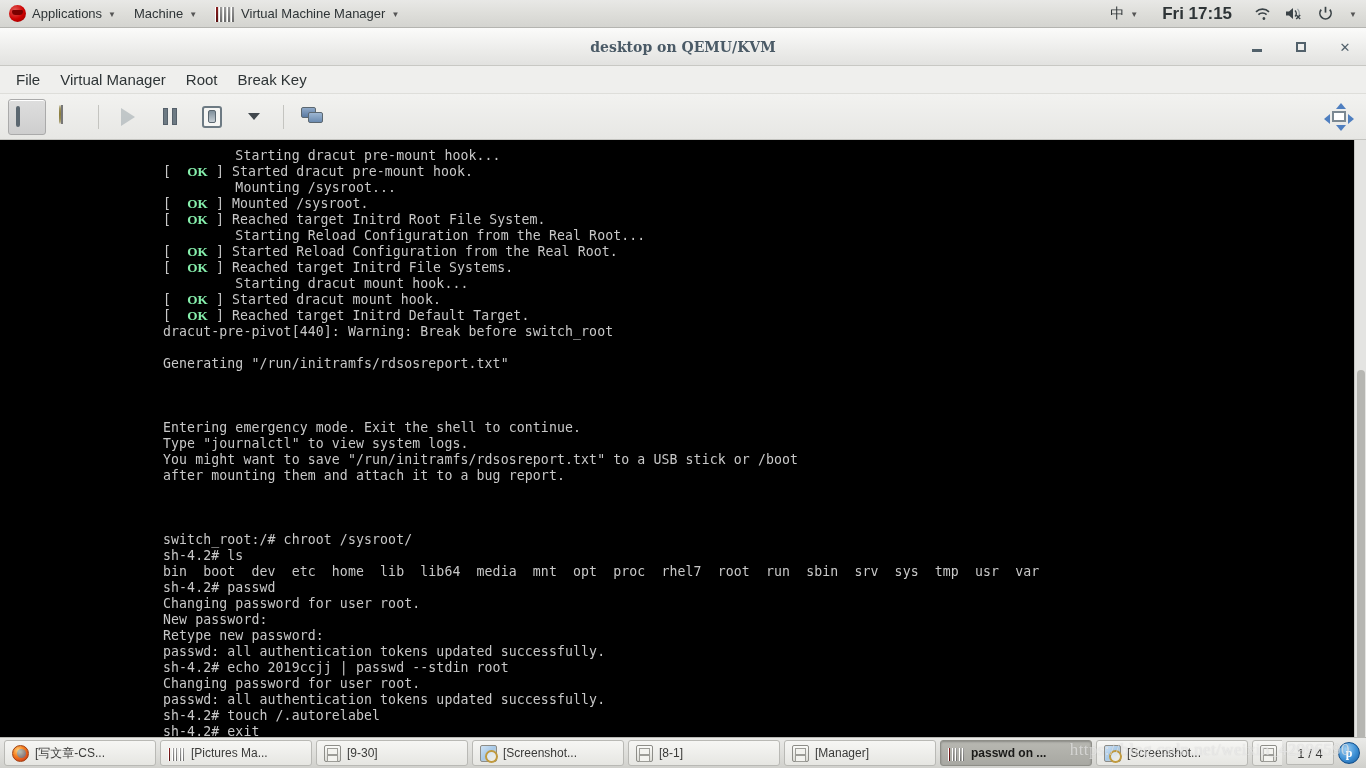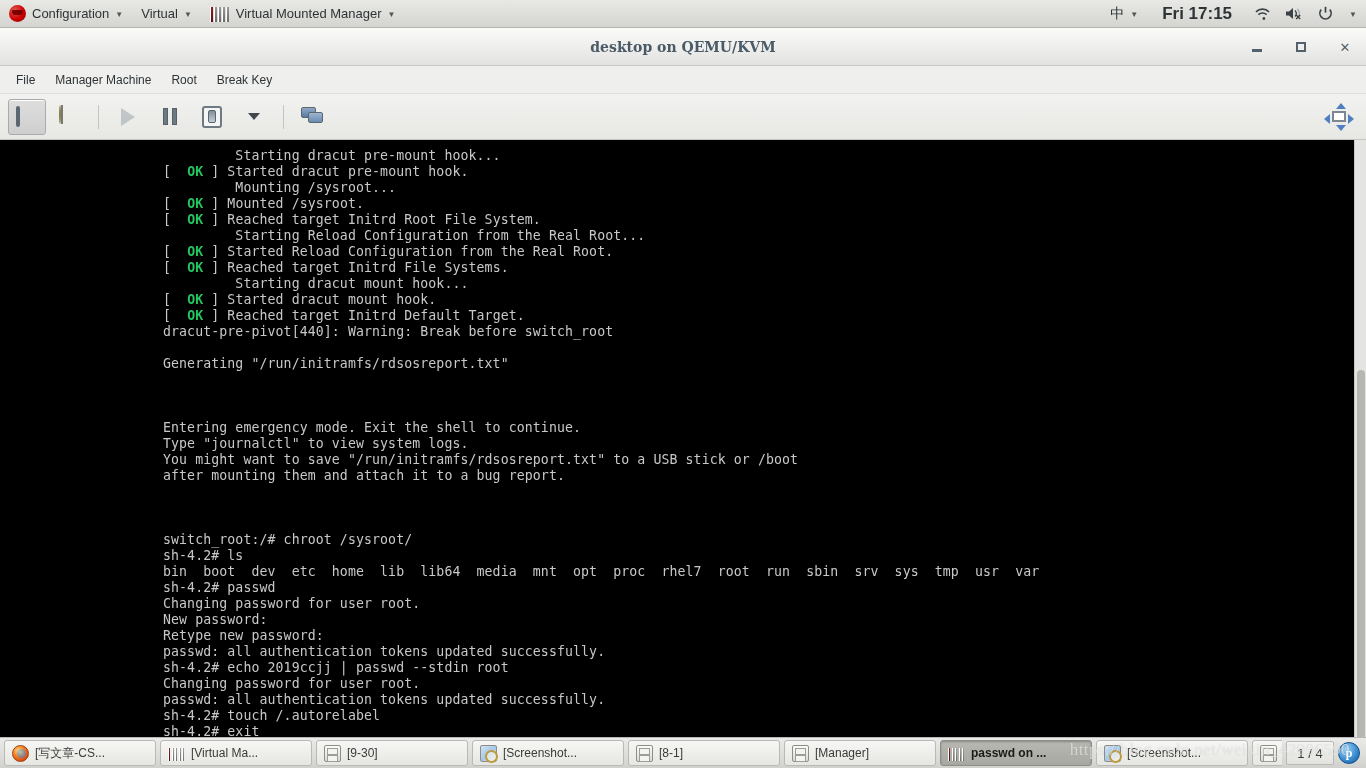--- a/index.html
+++ b/index.html
@@ -83,21 +83,21 @@
   }
   .wb-min { width: 10px; height: 3px; background: #52616b; margin-top: 7px; }
   .wb-max { width: 10px; height: 10px; border: 2px solid #52616b; }
 
   #menubar {
     height: 28px; display: flex; align-items: center;
     background: #efefed; padding-left: 6px;
     border-bottom: 1px solid #dededa;
   }
   .menu-item {
-    font-size: 12px; color: #2e3436; padding: 4px 10px;
+    font-size: 15px; color: #2e3436; padding: 4px 10px;
     cursor: default; border-radius: 2px;
   }
 
   #toolbar {
     height: 46px; display: flex; align-items: center;
     background: linear-gradient(to bottom, #f2f2f0, #e7e7e4);
     border-bottom: 1px solid #c4c4c0; padding: 0 6px;
   }
   .tb-btn {
     width: 38px; height: 36px; margin: 0 2px;
@@ -198,21 +198,21 @@
   }
   #terminal {
     position: absolute; left: 0; top: 0;
     width: 1354px; height: 100%;
     background: #000; padding: 8px 0 0 163px;
     font-family: "DejaVu Sans Mono", monospace;
     font-size: 13.2px; line-height: 16px;
     color: #c8c8c8; white-space: pre;
     letter-spacing: 0.1px;
   }
-  #terminal .ok { color: #22c55e; font-weight: bold; }
+  #terminal .ok { color: #86efac; font-weight: bold; font-family: Liberation Serif, serif; }
   #terminal .br { color: #c8c8c8; }
   .tline { height: 16px; }
   #console-scrollbar {
     position: absolute; right: 0; top: 0; bottom: 0; width: 12px;
     background: #e4e4e2; border-left: 1px solid #c8c8c4;
   }
   #console-scroll-thumb {
     position: absolute; left: 2px; width: 8px;
     top: 230px; height: 370px;
     background: #b6b6b2; border-radius: 4px;
@@ -311,36 +311,36 @@
     color: #fff; font-size: 12px; font-weight: bold;
     font-family: "Liberation Serif", serif;
   }
 </style>
 </head>
 <body>
 
 <div id="gnome-panel">
   <div class="panel-item">
     <span class="rh-logo"></span>
-    <span>Configuration</span>
+    <span>Applications</span>
     <span class="caret">▼</span>
   </div>
   <div class="panel-item">
-    <span>Virtual</span>
+    <span>Machine</span>
     <span class="caret">▼</span>
   </div>
   <div class="panel-item">
     <span class="vmm-logo">
       <span class="v1"></span>
         <span class="v2"></span>
         <span class="v3"></span>
         <span class="v4"></span>
         <span class="v5"></span>
     </span>
-    <span>Virtual Mounted Manager</span>
+    <span>Virtual Machine Manager</span>
     <span class="caret">▼</span>
   </div>
 
   <div id="panel-right">
     <div class="panel-item">
       <span class="ime-cn">中</span>
       <span class="caret">▼</span>
     </div>
     <div class="panel-item">
       <span class="clock">Fri 17:15</span>
@@ -384,21 +384,21 @@
           <span class="wb-max"></span>
         </span>
       <span class="win-btn">
           <span>✕</span>
         </span>
     </div>
   </div>
 
   <div id="menubar">
     <div class="menu-item">File</div>
-    <div class="menu-item">Manager Machine</div>
+    <div class="menu-item">Virtual Manager</div>
     <div class="menu-item">Root</div>
     <div class="menu-item">Break Key</div>
   </div>
 
   <div id="toolbar">
     <div class="tb-btn active">
       <span class="ico-monitor">
         <span class="scr"></span><span class="stand"></span>
       </span>
     </div>
@@ -458,21 +458,21 @@
         <span class="tlabel">[写文章-CS...</span>
       </div>
       <div class="task-btn">
         <span class="tb-ico ico-vmm">
           <i></i>
           <i></i>
           <i></i>
           <i></i>
           <i></i>
         </span>
-        <span class="tlabel">[Virtual Ma...</span>
+        <span class="tlabel">[Pictures Ma...</span>
       </div>
       <div class="task-btn">
         <span class="tb-ico ico-files"></span>
         <span class="tlabel">[9-30]</span>
       </div>
       <div class="task-btn">
         <span class="tb-ico ico-shot"></span>
         <span class="tlabel">[Screenshot...</span>
       </div>
       <div class="task-btn">

